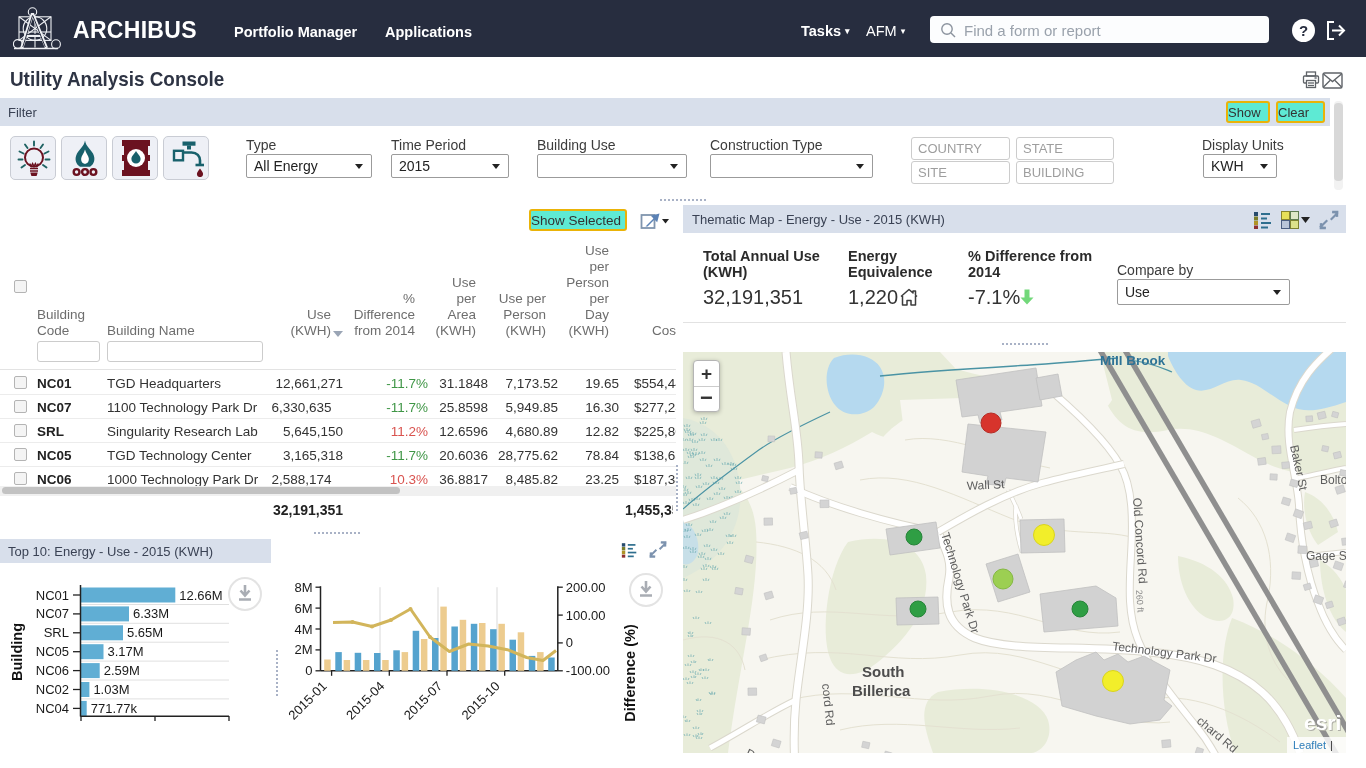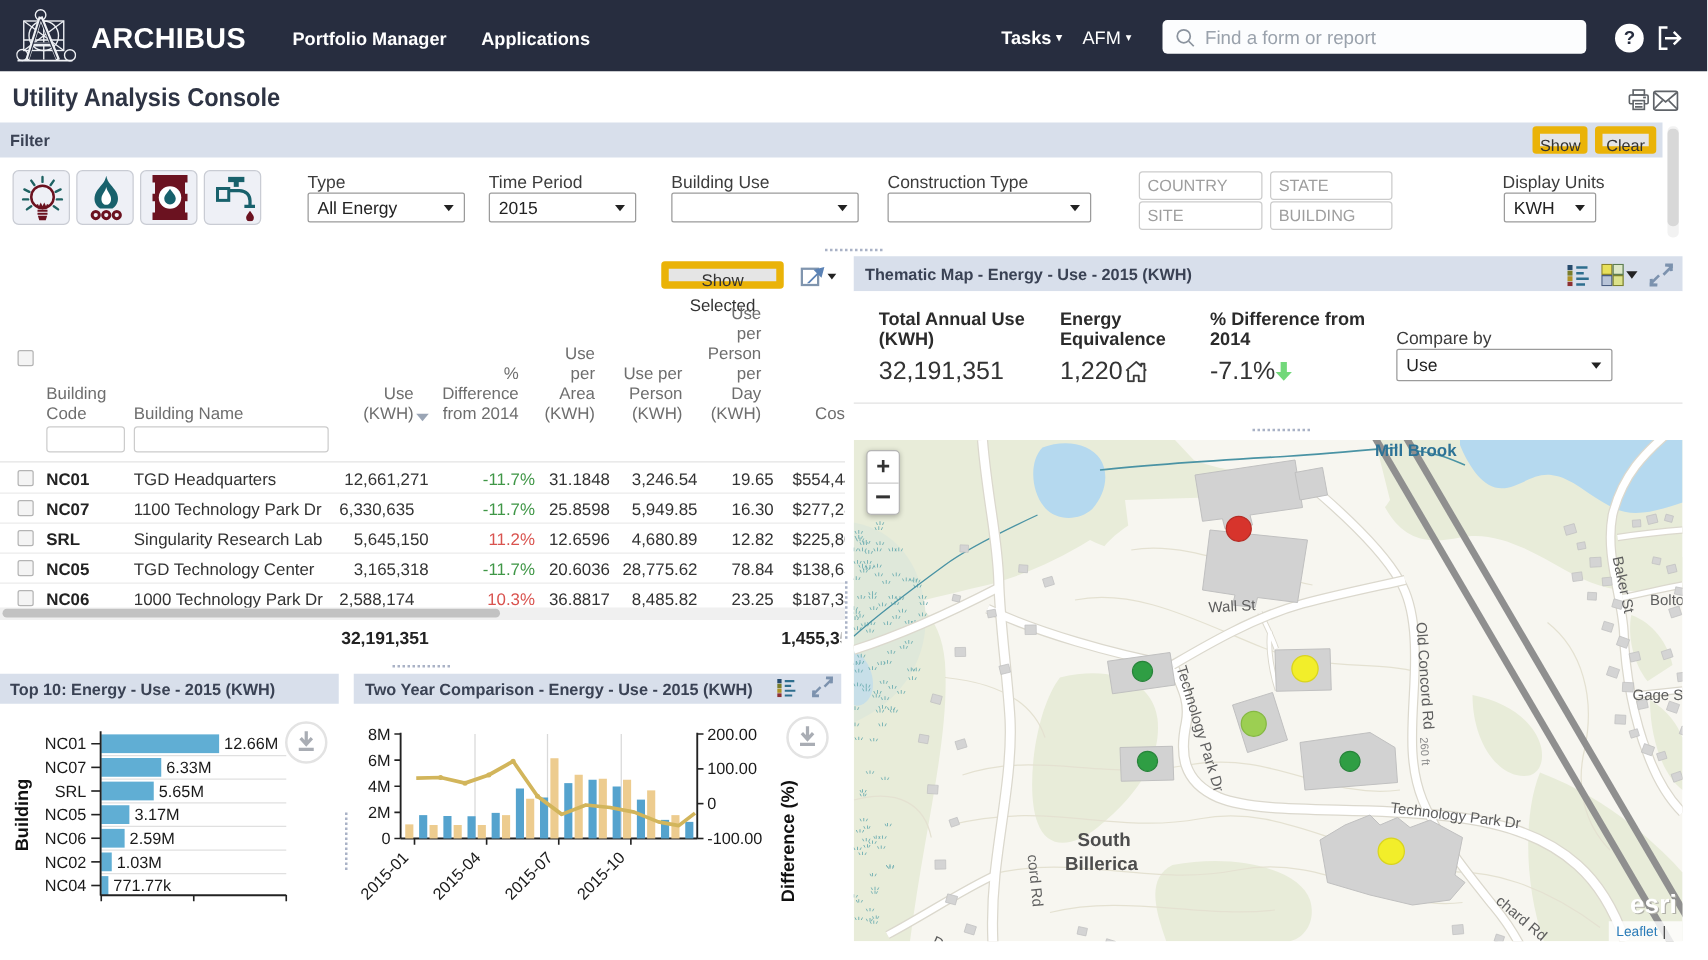--- a/index.html
+++ b/index.html
@@ -1,21 +1,21 @@
 <!DOCTYPE html>
 <html><head>
 <meta charset="utf-8">
 <style>
 *{margin:0;padding:0;box-sizing:border-box}
 html,body{width:1366px;height:768px;overflow:hidden}
 body{font-family:"Liberation Sans",sans-serif;background:#fff}
 #page{position:relative;width:1366px;height:768px;background:#fff;overflow:hidden}
 .abs{position:absolute}
-.phdr{position:absolute;background:#d8dfeb;color:#3a4254;font-size:13px;font-weight:bold}
-.btn{position:absolute;background:#e5e5e5;border:6px solid #eab308;border-radius:3px;color:#333;text-align:center;font-size:13px}
+.phdr{position:absolute;background:#d8dfeb;color:#3a4254;font-size:13px;font-weight:normal}
+.btn{position:absolute;background:#5eead4;border:2px solid #eab308;border-radius:3px;color:#333;font-size:13px}
 .inp{position:absolute;background:#fff;border:1px solid #ccc;border-radius:3px;font-size:13px;color:#9e9e9e;padding-left:6px}
 .sel{position:absolute;background:#fff;border:1px solid #9b9b9b;border-radius:2px;font-size:14px;color:#222;padding-left:7px}
 .sel .car{position:absolute;right:8px;top:50%;margin-top:-2px;width:0;height:0;border-left:4px solid transparent;border-right:4px solid transparent;border-top:5px solid #222}
 .lbl{position:absolute;font-size:14px;color:#3c3c3c}
 .hdot{position:absolute;height:0;border-top:2px dotted #a9b2c6}
 .vdot{position:absolute;width:0;border-left:2px dotted #a9b2c6}
 </style>
 </head>
 <body>
 <div id="page">
@@ -170,21 +170,21 @@
 <div class="abs" style="left:14px;top:75px;width:13px;height:13px;background:#f4f4f4;border:1px solid #b4b4b4;border-radius:2px"></div>
 <div class="inp" style="left:37px;top:136px;width:63px;height:21px;border-radius:3px"></div>
 <div class="inp" style="left:107px;top:136px;width:156px;height:21px;border-radius:3px"></div>
 <div class="abs" style="left:0;top:164px;width:676px;height:1px;background:#e3e3e3"></div>
 <div class="abs" style="left:14px;top:171px;width:13px;height:13px;background:#f4f4f4;border:1px solid #b4b4b4;border-radius:2px"></div>
 <div class="abs" style="top:171px;font-size:13.5px;color:#333;left:37px;font-weight:bold;color:#222">NC01</div>
 <div class="abs" style="top:171px;font-size:13.5px;color:#333;left:107px">TGD Headquarters</div>
 <div class="abs" style="top:171px;font-size:13.5px;color:#333;left:260px;width:83px;text-align:right">12,661,271</div>
 <div class="abs" style="top:171px;font-size:13.5px;color:#3f9646;left:360px;width:68px;text-align:right">-11.7%</div>
 <div class="abs" style="top:171px;font-size:13.5px;color:#333;left:430px;width:58px;text-align:right">31.1848</div>
-<div class="abs" style="top:171px;font-size:13.5px;color:#333;left:490px;width:68px;text-align:right">3,246.54</div>
+<div class="abs" style="top:171px;font-size:13.5px;color:#333;left:490px;width:68px;text-align:right">7,173.52</div>
 <div class="abs" style="top:171px;font-size:13.5px;color:#333;left:560px;width:59px;text-align:right">19.65</div>
 <div class="abs" style="top:171px;font-size:13.5px;color:#333;left:634px">$554,445</div>
 <div class="abs" style="left:0;top:189px;width:676px;height:1px;background:#ececec"></div>
 <div class="abs" style="left:14px;top:195px;width:13px;height:13px;background:#f4f4f4;border:1px solid #b4b4b4;border-radius:2px"></div>
 <div class="abs" style="top:195px;font-size:13.5px;color:#333;left:37px;font-weight:bold;color:#222">NC07</div>
 <div class="abs" style="top:195px;font-size:13.5px;color:#333;left:107px">1100 Technology Park Dr</div>
 <div class="abs" style="top:195px;font-size:13.5px;color:#333;left:260px;width:83px;text-align:center">6,330,635</div>
 <div class="abs" style="top:195px;font-size:13.5px;color:#3f9646;left:360px;width:68px;text-align:right">-11.7%</div>
 <div class="abs" style="top:195px;font-size:13.5px;color:#333;left:430px;width:58px;text-align:right">25.8598</div>
 <div class="abs" style="top:195px;font-size:13.5px;color:#333;left:490px;width:68px;text-align:right">5,949.85</div>
@@ -463,21 +463,20 @@
 <line x1="80.5" y1="22" x2="80.5" y2="153.5" stroke="#222" stroke-width="1.5"></line>
 <line x1="80.5" y1="153.2" x2="229" y2="153.2" stroke="#222" stroke-width="1.5"></line>
 <line x1="81" y1="153" x2="81" y2="158" stroke="#222" stroke-width="1.3"></line>
 <line x1="155" y1="153" x2="155" y2="158" stroke="#222" stroke-width="1.3"></line>
 <line x1="229" y1="153" x2="229" y2="158" stroke="#222" stroke-width="1.3"></line>
 <text x="22" y="118" font-size="14.5" font-weight="bold" fill="#111" transform="rotate(-90 22 118)">Building</text>
 <circle cx="245" cy="31" r="16" fill="#fff" stroke="#e3e3e3" stroke-width="2"></circle>
 <path d="M245,22 L245,31 M240.5,27.5 L245,32.5 L249.5,27.5 M239,36.5 L251,36.5" stroke="#a9adb4" stroke-width="2.6" fill="none"></path>
 </svg>
 
-<div class="phdr" style="left:283px;top:539px;width:390px;height:24px;padding:5px 0 0 9px">Two Year Comparison - Energy - Use - 2015 (KWH)</div>
 <svg class="abs" style="left:621px;top:541px" width="17" height="18" viewBox="0 0 20 18">
 <g>
         <rect x="1" y="1" width="4" height="4" fill="#274b6d"></rect>
         <rect x="1" y="5.5" width="4" height="4" fill="#7a7d2a"></rect>
         <rect x="1" y="10" width="4" height="4" fill="#b09326"></rect>
         <rect x="1" y="14.5" width="4" height="3.5" fill="#8d3032"></rect>
       </g>
 <g stroke="#2e6e8e" stroke-width="2">
         <line x1="8" y1="3" x2="17" y2="3"></line>
         <line x1="8" y1="7.5" x2="14" y2="7.5"></line>

